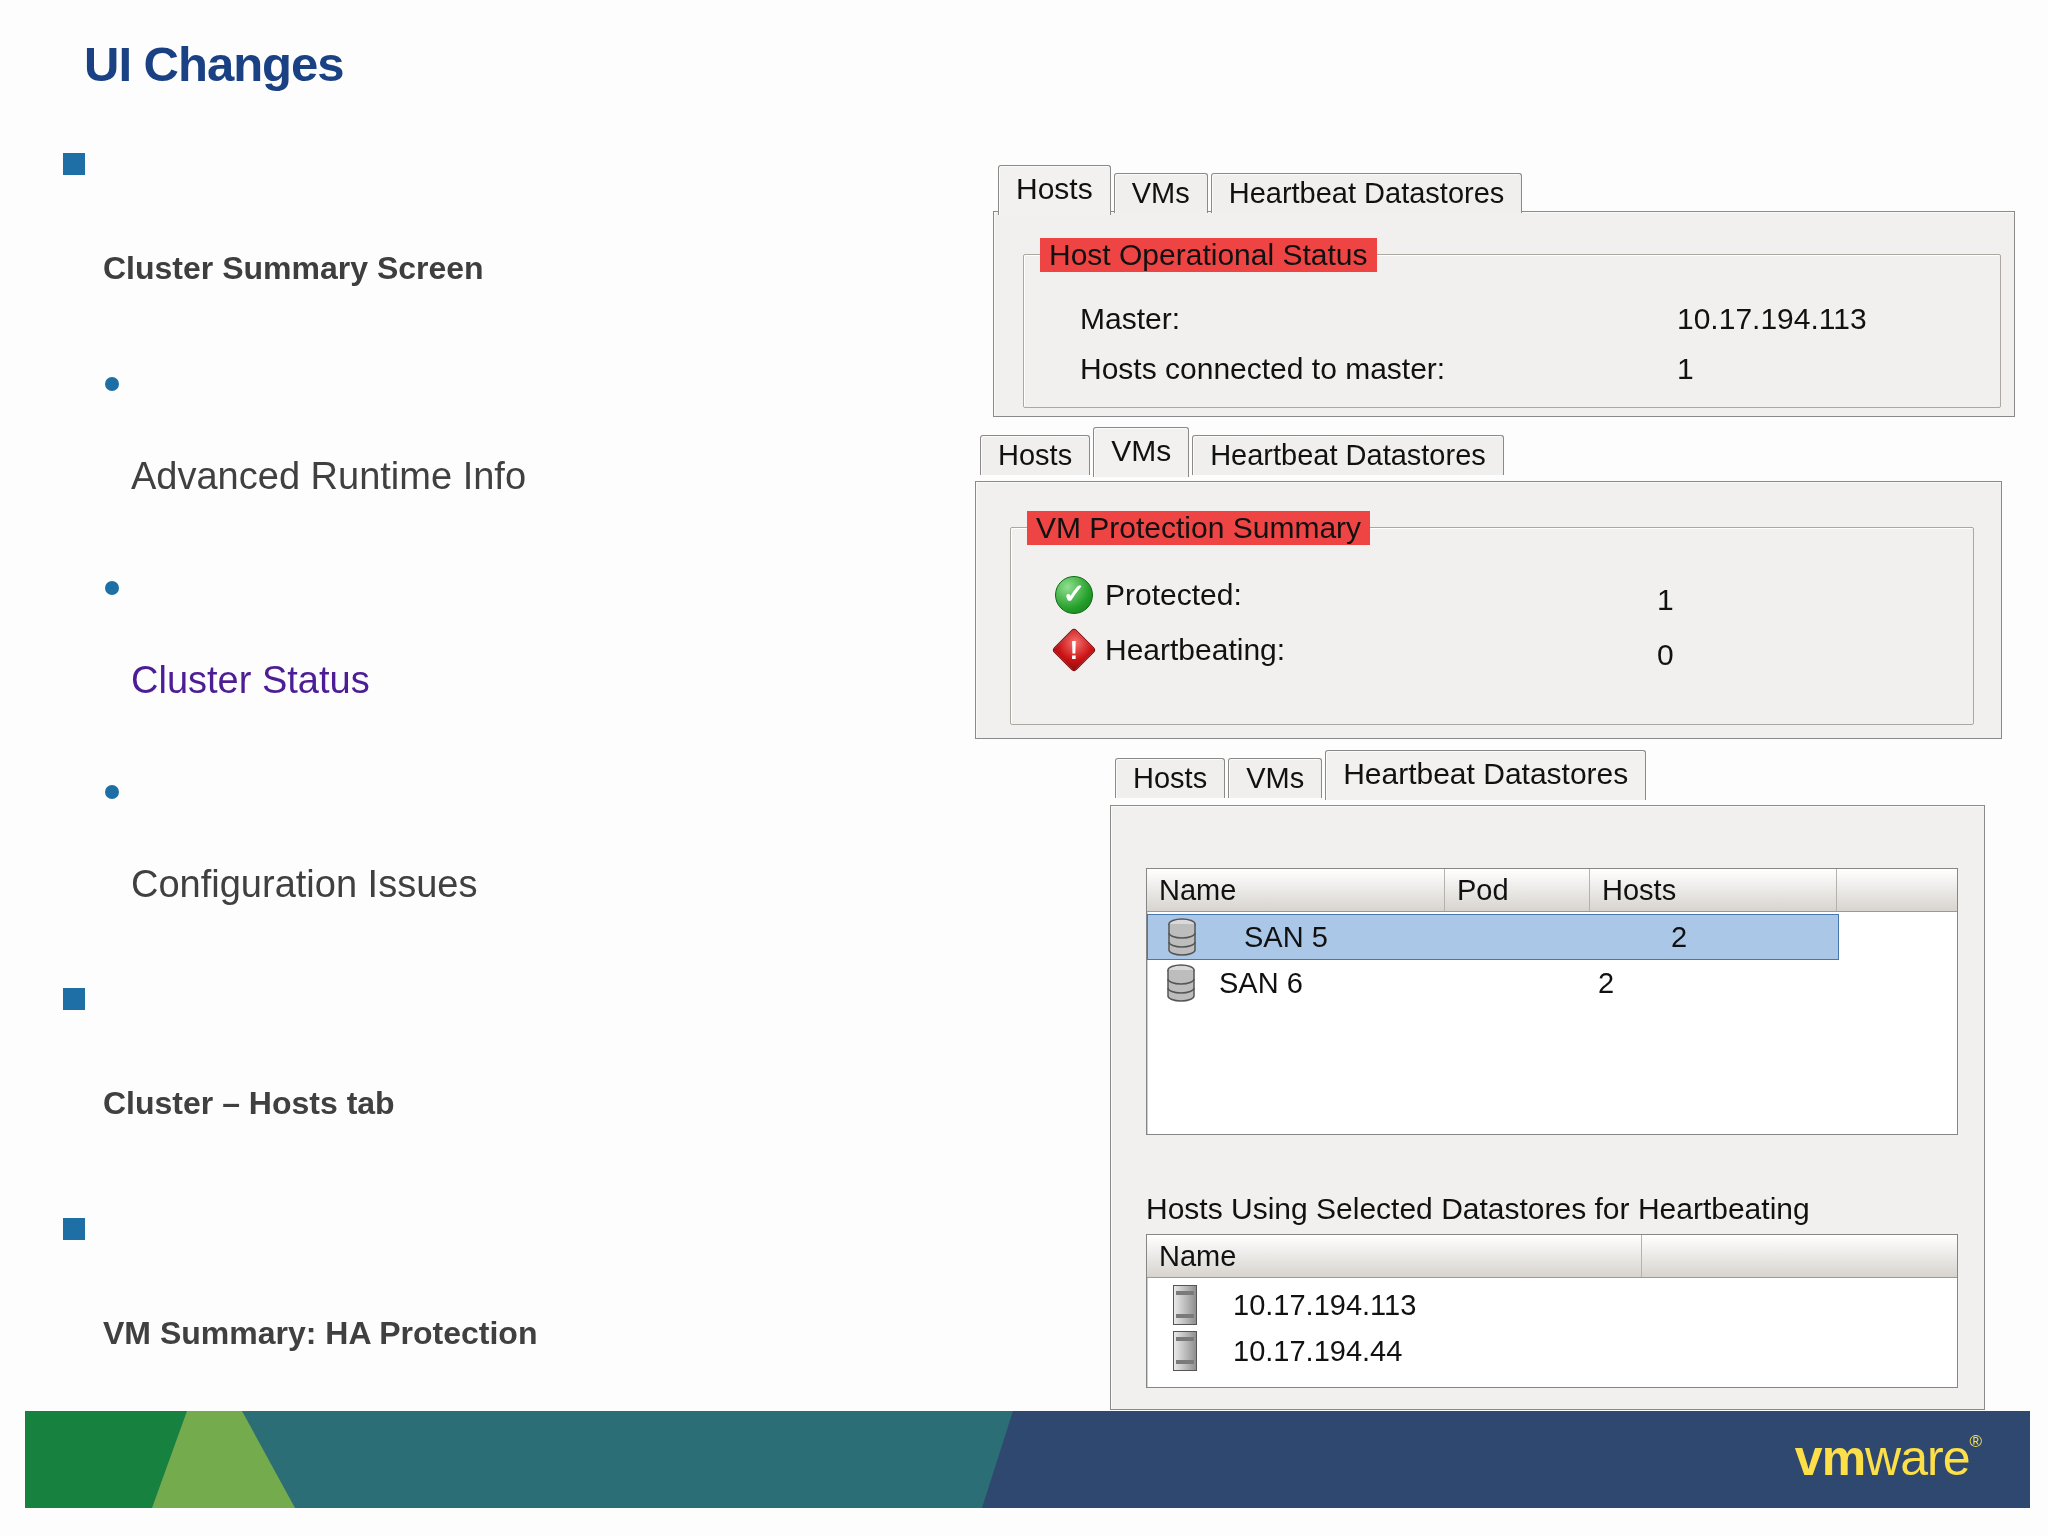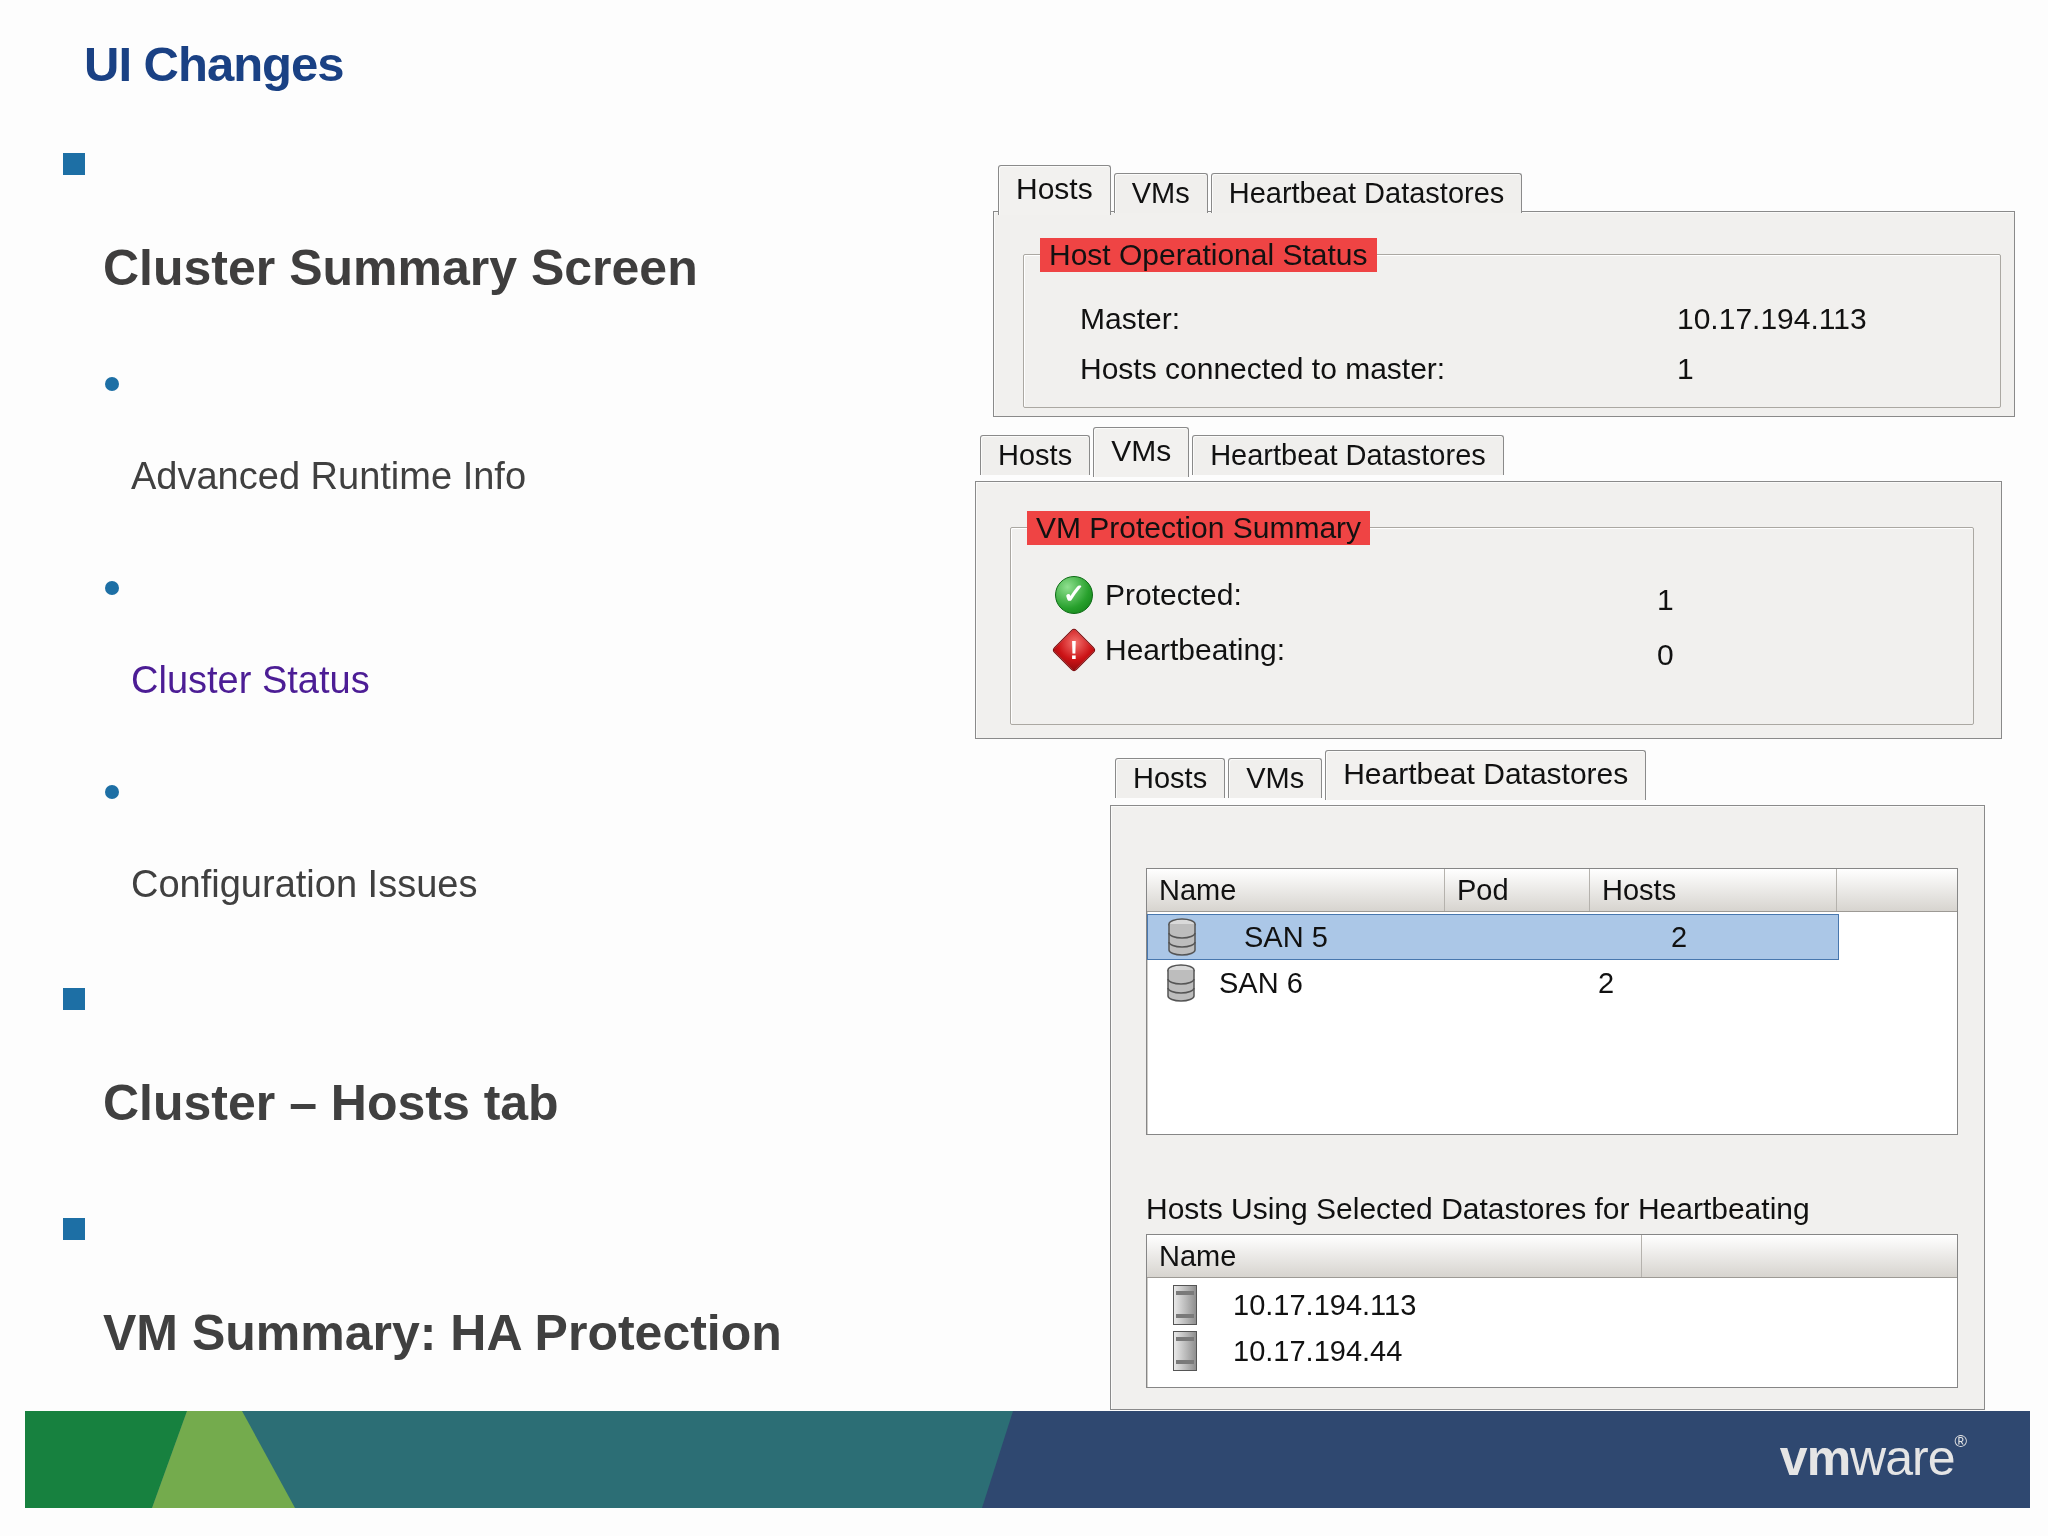--- a/index.html
+++ b/index.html
@@ -6,21 +6,21 @@
   body{width:2048px;height:1536px;background:#fdfdfd;overflow:hidden;position:relative;
        font-family:"Liberation Sans",sans-serif;-webkit-font-smoothing:antialiased;}
 
   
   .slide-title{position:absolute;left:84px;top:36px;font-size:49px;font-weight:bold;color:#1a4184;letter-spacing:-1px;}
 
   
   .bullets{position:absolute;left:63px;top:138px;width:720px;}
   .bullet{position:relative;white-space:pre-line;}
   .bullet .txt{display:block;}
-  .b1{padding-left:40px;font-size:50px;font-weight:bold;line-height:52px;margin-bottom:22px;}
+  .b1{padding-left:40px;font-size:32px;font-weight:bold;line-height:52px;margin-bottom:22px;}
   .b1:first-child{margin-bottom:15px;}
   .b2{padding-left:68px;font-size:38px;line-height:46px;margin-bottom:20px;}
   .dark{color:#3f3e3e;}
   .darker{color:#4c1d95;}
   .muted{color:#404040;}
   .sq{position:absolute;left:0;top:15px;width:22px;height:22px;background:#1d6fa5;}
   .dot{position:absolute;left:42px;top:16px;width:14px;height:14px;border-radius:50%;background:#1d6fa5;}
 
   
   .panel{position:absolute;}
@@ -63,21 +63,21 @@
   .srv-icon::before{top:5px;} .srv-icon::after{bottom:6px;}
 
   
   .footer{position:absolute;left:25px;top:1411px;width:2005px;height:97px;background:#2c6e75;overflow:hidden;}
   .footer .dgreen{position:absolute;inset:0;background:#17813f;
        clip-path:polygon(0 0,162px 0,127px 100%,0 100%);}
   .footer .lgreen{position:absolute;inset:0;background:#74ab4d;
        clip-path:polygon(162px 0,217px 0,270px 100%,127px 100%);}
   .footer .navy{position:absolute;inset:0;background:#2f4870;
        clip-path:polygon(988px 0,100% 0,100% 100%,957px 100%);}
-  .logo{position:absolute;right:64px;top:50%;transform:translateY(-54%);color:#e5e5e5;font-size:50px;letter-spacing:-1px;}
+  .logo{position:absolute;right:49px;top:50%;transform:translateY(-54%);color:#fde047;font-size:50px;letter-spacing:-1px;}
   .logo .b{font-weight:bold;}
   .logo .reg{font-size:17px;vertical-align:28px;}
 </style>
 </head>
 <body>
 
 <div class="slide-title">UI Changes</div>
 
 <div class="bullets">
   <div class="bullet b1 dark">

